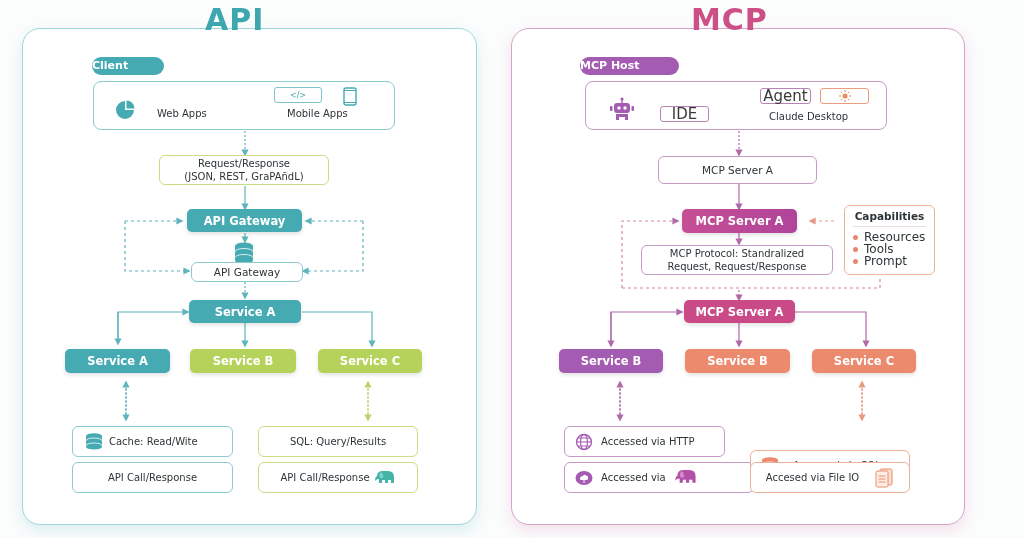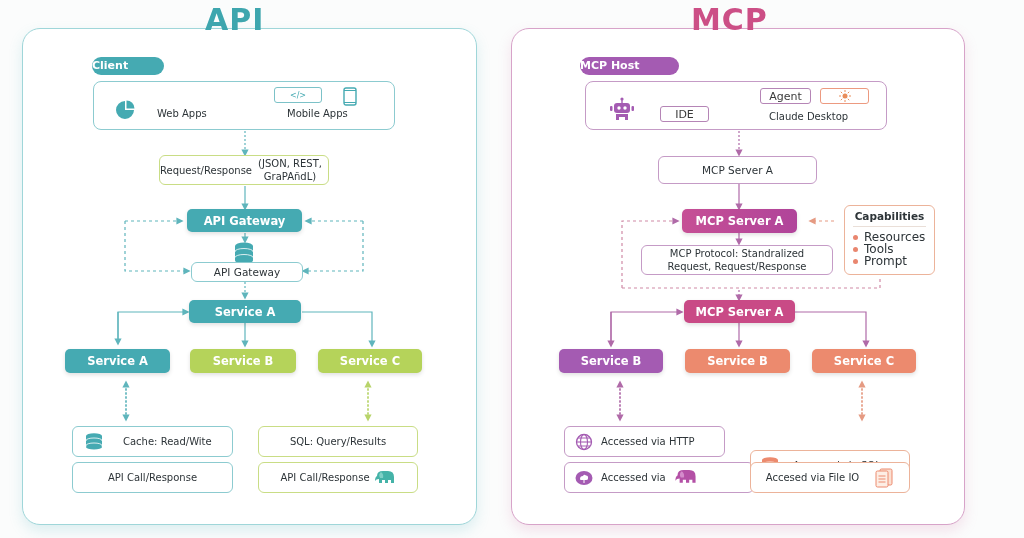--- a/index.html
+++ b/index.html
@@ -8,21 +8,21 @@
   .panel { position: absolute; border-radius: 18px; background: #ffffff; }
   .panel.api { left: 22px; top: 28px; width: 455px; height: 497px; border: 1.5px solid #9fd6d9; box-shadow: 0 6px 14px rgba(80,180,190,0.18); }
   .panel.mcp { left: 511px; top: 28px; width: 454px; height: 497px; border: 1.5px solid #d7a3c9; box-shadow: 0 6px 14px rgba(210,110,160,0.18); }
   .big-title { position: absolute; font-family: "DejaVu Sans", sans-serif; font-weight: bold; font-size: 30px; letter-spacing: 1px; text-align: center; }
   .big-title.api { left: 205px; top: 2px; color: #3ea6ae; }
   .big-title.mcp { left: 691px; top: 2px; color: #cc4f86; }
 
   .pill { position: absolute; color: #fff; font-size: 11px; font-weight: bold; border-radius: 10px; text-align: left; line-height: 18px; height: 18px; }
   .box { position: absolute; background: #fff; border-radius: 6px; font-size: 10px; display: flex; align-items: center; justify-content: center; text-align: center; line-height: 13px; }
   .solid { position: absolute; color: #fff; font-size: 11.5px; font-weight: bold; border-radius: 5px; display: flex; align-items: center; justify-content: center; box-shadow: 0 2px 4px rgba(0,0,0,0.12); }
-  .tag { position: absolute; font-size: 11px; border-radius: 3px; display: flex; align-items: center; justify-content: center; background: #fff; }
+  .tag { position: absolute; font-size: 15px; border-radius: 3px; display: flex; align-items: center; justify-content: center; background: #fff; }
   .label { position: absolute; font-size: 10px; white-space: nowrap; }
   svg.wires { position: absolute; left: 0; top: 0; width: 1024px; height: 538px; pointer-events: none; }
   .icon { position: absolute; display: flex; align-items: center; justify-content: center; }
   .cap-item { display: flex; align-items: center; gap: 6px; font-size: 12px; height: 12px; }
   .cap-dot { width: 5px; height: 5px; border-radius: 50%; background: #e9866f; display: inline-block; }
 </style>
 </head>
 <body>
 
 <div class="panel api"></div>
@@ -100,21 +100,21 @@
 <div class="tag" style="left:274px;top:87px;width:48px;height:16px;border:1.2px solid #7cc2c8;color:#45aab2;font-size:8px;">&lt;/&gt;</div>
 <div class="icon" style="left:342px;top:86px;width:16px;height:20px;">
   <svg width="14" height="19" viewBox="0 0 14 19">
       <rect x="1" y="1" width="12" height="17" rx="2" fill="none" stroke="#45aab2" stroke-width="1.4"></rect>
       <line x1="1" y1="3.5" x2="13" y2="3.5" stroke="#45aab2"></line>
       <line x1="1" y1="15.5" x2="13" y2="15.5" stroke="#45aab2"></line>
     </svg>
 </div>
 <div class="label" style="left:287px;top:108px;">Mobile Apps</div>
 
-<div class="box" style="left:159px;top:155px;width:170px;height:30px;border:1.3px solid #c9dd85;flex-direction:row;">
+<div class="box" style="left:159px;top:155px;width:170px;height:30px;border:1.3px solid #c9dd85;flex-direction:column;">
   <span>Request/Response</span>
   <span>(JSON, REST, GraPAñdL)</span>
 </div>
 
 <div class="solid" style="left:187px;top:209px;width:115px;height:23px;background:#45aab2;">API Gateway</div>
 <div class="icon" style="left:232px;top:242px;width:24px;height:22px;">
   <svg width="20" height="22" viewBox="0 0 20 22">
       <ellipse cx="10" cy="4" rx="9" ry="3.5" fill="#45aab2"></ellipse>
       <rect x="1" y="4" width="18" height="5" fill="#45aab2"></rect>
       <ellipse cx="10" cy="9.5" rx="9" ry="3" fill="#45aab2" stroke="#fff" stroke-width="0.8"></ellipse>
@@ -125,21 +125,21 @@
     </svg>
 </div>
 <div class="box" style="left:191px;top:262px;width:112px;height:20px;border:1.3px solid #8ccbd0;font-size:10.5px;">API Gateway</div>
 
 <div class="solid" style="left:189px;top:300px;width:112px;height:23px;background:#45aab2;">Service A</div>
 
 <div class="solid" style="left:65px;top:349px;width:105px;height:24px;background:#45aab2;">Service A</div>
 <div class="solid" style="left:190px;top:349px;width:106px;height:24px;background:#b5d35a;">Service B</div>
 <div class="solid" style="left:318px;top:349px;width:104px;height:24px;background:#b5d35a;">Service C</div>
 
-<div class="box" style="left:72px;top:426px;width:161px;height:31px;border:1.3px solid #8ccbd0;justify-content:flex-start;padding-left:12px;gap:20px;">
+<div class="box" style="left:72px;top:426px;width:161px;height:31px;border:1.3px solid #8ccbd0;justify-content:flex-start;padding-left:12px;gap:6px;">
   <svg width="18" height="17" viewBox="0 0 18 17">
       <ellipse cx="9" cy="3" rx="8" ry="2.8" fill="#45aab2"></ellipse>
       <rect x="1" y="3" width="16" height="4" fill="#45aab2"></rect>
       <ellipse cx="9" cy="7.5" rx="8" ry="2.5" fill="#45aab2" stroke="#fff" stroke-width="0.8"></ellipse>
       <rect x="1" y="8" width="16" height="4" fill="#45aab2"></rect>
       <ellipse cx="9" cy="12.5" rx="8" ry="2.5" fill="#45aab2" stroke="#fff" stroke-width="0.8"></ellipse>
       <ellipse cx="9" cy="14" rx="8" ry="2.6" fill="#45aab2"></ellipse>
     </svg>
   <span>Cache: Read/Wite</span>
 </div>

